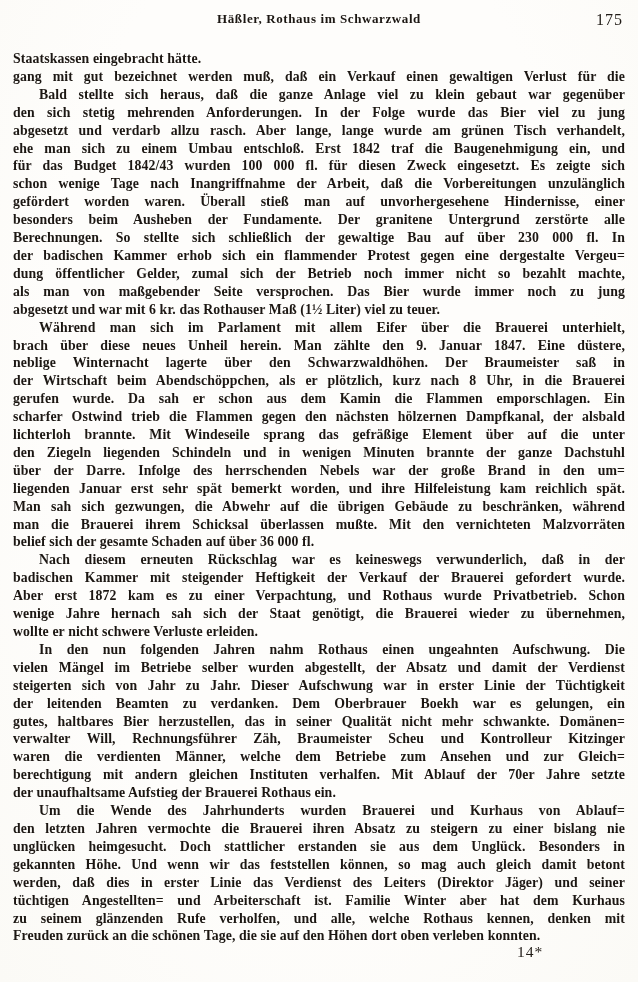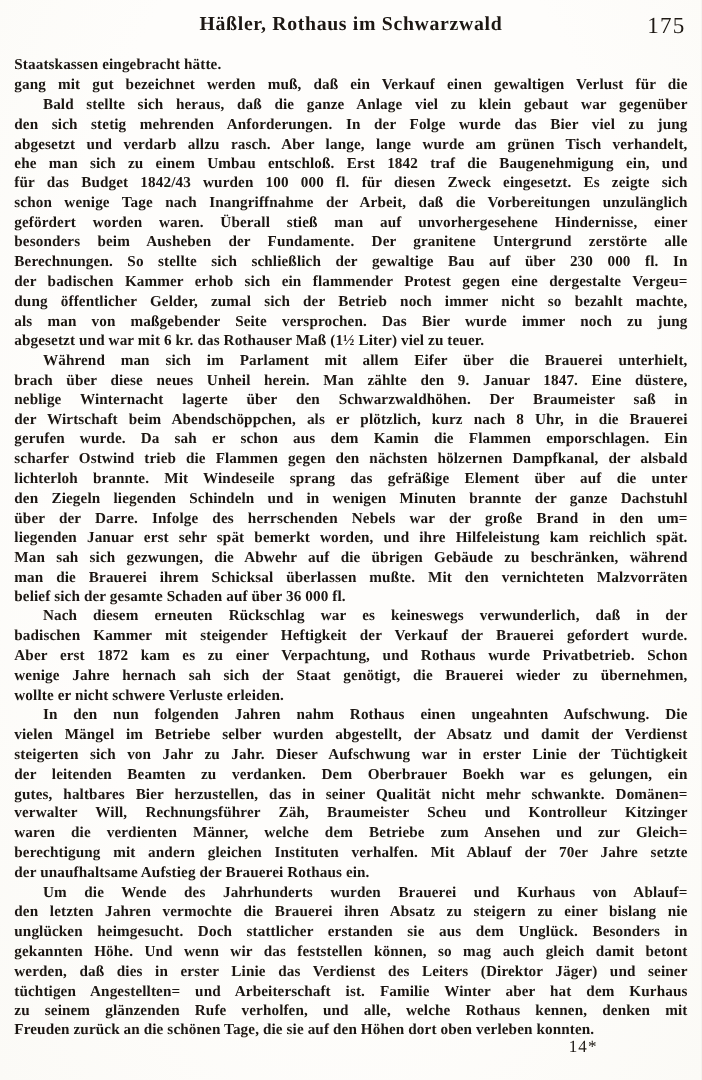--- a/index.html
+++ b/index.html
@@ -19,29 +19,29 @@
     color: var(--ink);
     overflow: hidden;
   }
   .header {
     position: absolute;
     top: 11px; left: 0; right: 0;
     height: 24px;
   }
   .running-title {
     text-align: center;
-    font-size: 18px;
+    font-size: 13px;
     font-weight: bold;
     letter-spacing: 0.6px;
     color: var(--ink);
   }
   .page-number {
     position: absolute;
     right: 15px; top: 0px;
-    font-size: 21px;
+    font-size: 16px;
     font-weight: normal;
     letter-spacing: 1px;
     color: #201b16;
   }
   .body-text {
     position: absolute;
     top: 50px; left: 13px;
     width: 612px;
     font-size: 13.8px;
     line-height: 17.9px;

